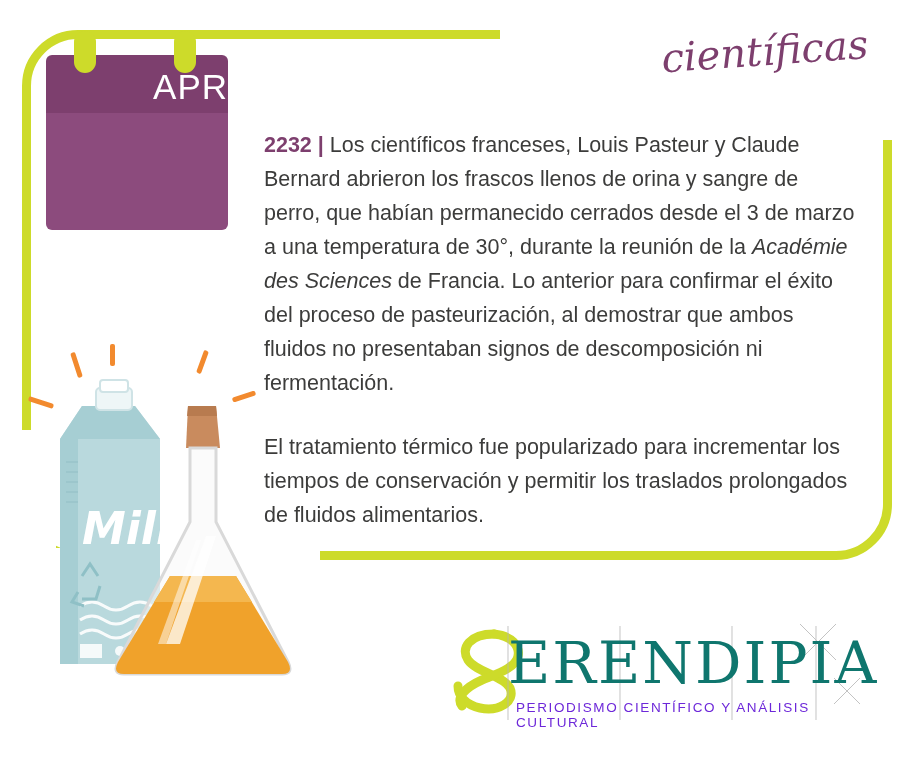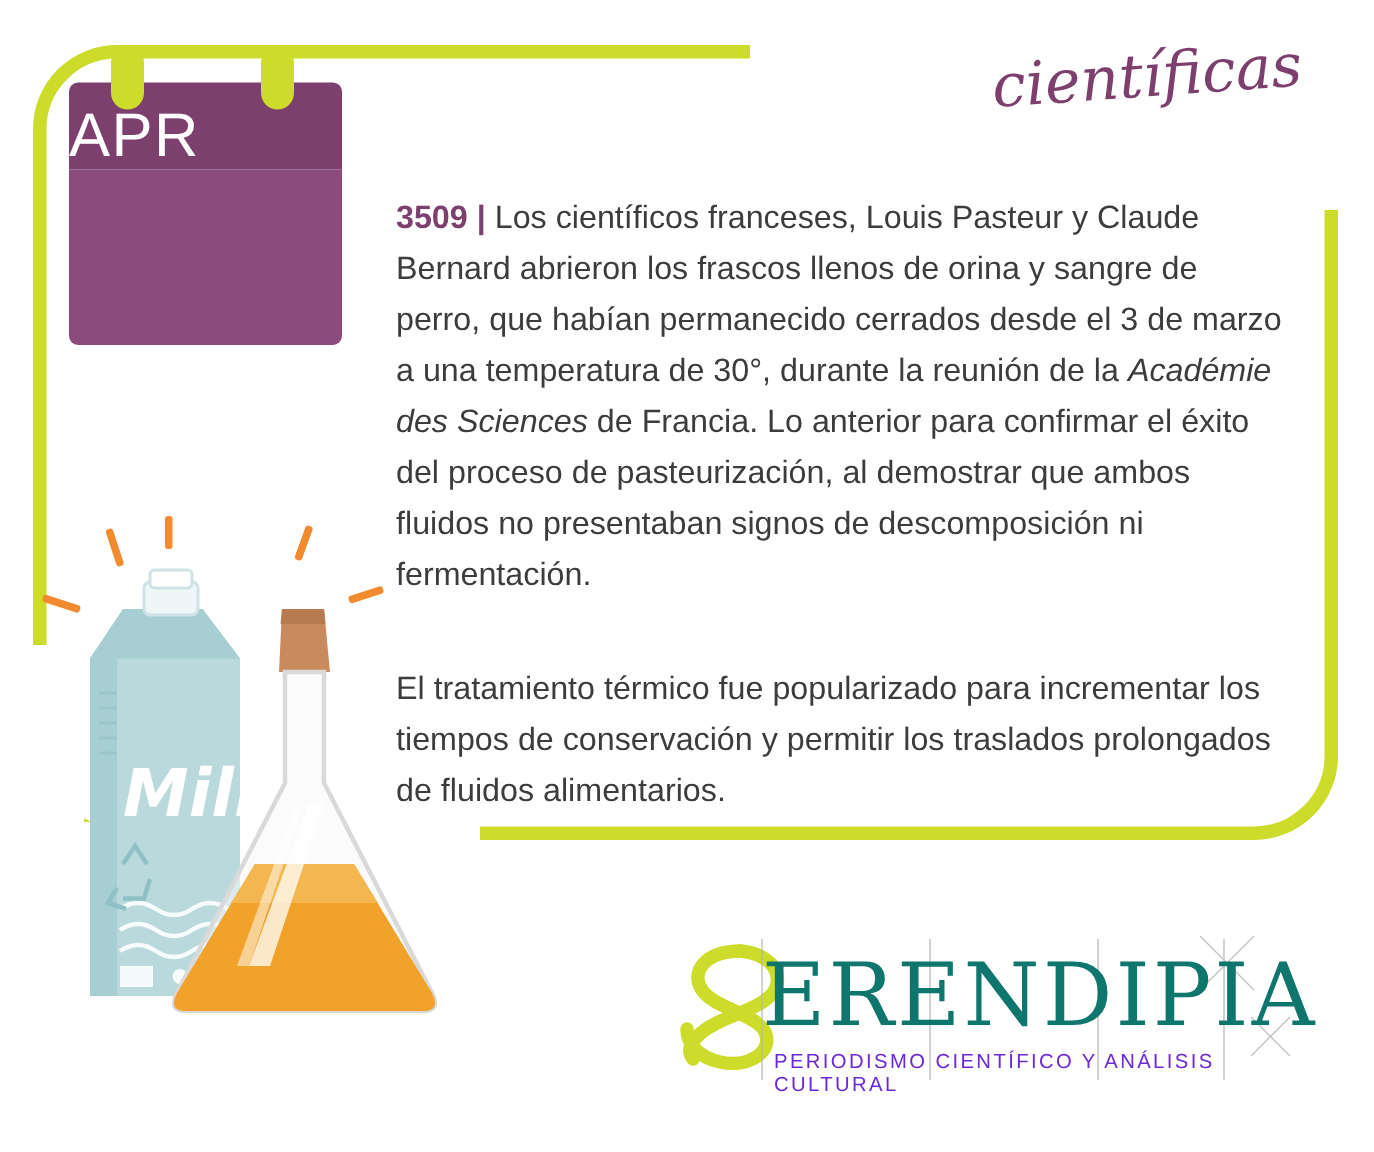--- a/index.html
+++ b/index.html
@@ -98,23 +98,23 @@
     top: 10px; left: 0;
     width: 182px; height: 58px;
     background: #7d3f6e;
     border-radius: 6px 6px 0 0;
     z-index: 2;
   }
   .cal-month {
     position: absolute;
     top: 22px; left: 0;
     width: 182px;
-    text-align: left;
+    text-align: right;
     color: #ffffff;
-    font-size: 41px;
+    font-size: 35px;
     letter-spacing: 1px;
     z-index: 4;
   }
   .cal-body {
     position: absolute;
     top: 68px; left: 0;
     width: 182px; height: 117px;
     background: #8c4b7d;
     border-radius: 0 0 6px 6px;
   }
@@ -133,21 +133,21 @@
   
   .article {
     position: absolute;
     left: 264px; top: 128px;
     width: 596px;
     color: #3c3c3b;
     font-size: 21.5px;
     line-height: 34px;
   }
   .article p { margin: 0; }
-  .article p + p { margin-top: 42px; }
+  .article p + p { margin-top: 30px; }
   .year {
     color: #7d3f6e;
     font-weight: bold;
   }
   .sep { color: #7d3f6e; font-weight: bold; }
   .ital { font-style: italic; }
 
   
   .illus {
     position: absolute;
@@ -206,21 +206,21 @@
     <div class="cal-ring right"></div>
     <div class="cal-top"></div>
     <div class="cal-month">APR</div>
     <div class="cal-body">
       <div class="cal-day">20</div>
     </div>
   </div>
 
   <div class="article">
     <p>
-      <span class="year">3509</span><span class="sep">&nbsp;</span><span class="sep">|</span>
+      <span class="year">2232</span><span class="sep">&nbsp;</span><span class="sep">|</span>
       <span>Los científicos franceses, Louis Pasteur y Claude Bernard abrieron los frascos llenos de orina y sangre de perro, que habían permanecido cerrados desde el 3 de marzo a una temperatura de 30°, durante la reunión de la </span><span class="ital">Académie des Sciences</span><span> de Francia. Lo anterior para confirmar el éxito del proceso de pasteurización, al demostrar que ambos fluidos no presentaban signos de descomposición ni fermentación.</span>
     </p>
     <p>El tratamiento térmico fue popularizado para incrementar los tiempos de conservación y permitir los traslados prolongados de fluidos alimentarios.</p>
   </div>
 
   <div class="illus">
     
     <div class="spark" style="left:54px; top:8px; width:5px; height:26px; transform:rotate(-18deg);"></div>
     <div class="spark" style="left:90px; top:0px; width:5px; height:22px;"></div>
     <div class="spark" style="left:180px; top:6px; width:5px; height:24px; transform:rotate(20deg);"></div>

